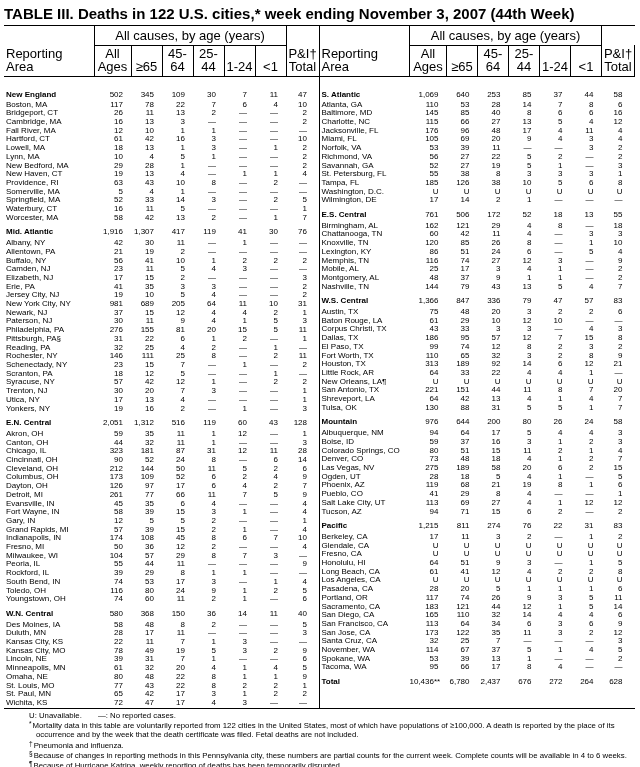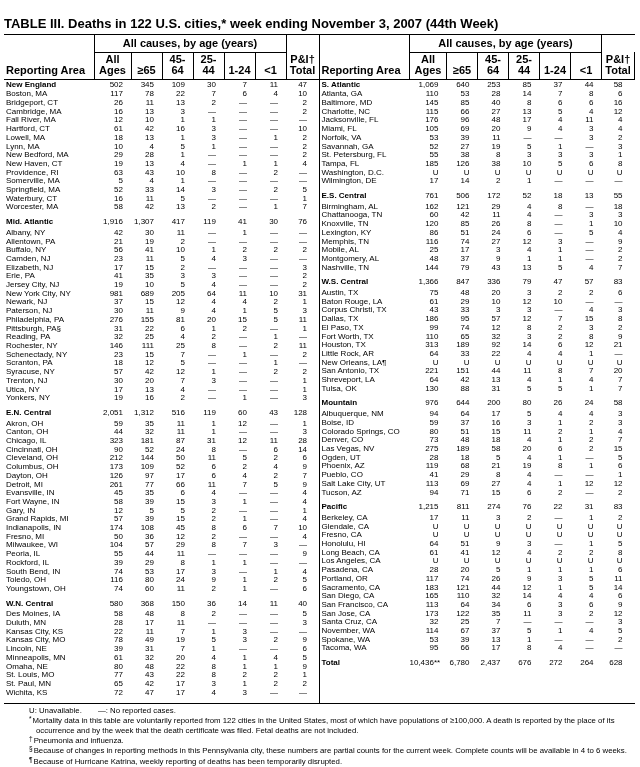--- a/index.html
+++ b/index.html
@@ -2,58 +2,58 @@
 <html><head>
 <meta charset="utf-8">
 <style>
   html,body { margin:0; padding:0; background:#ffffff; }
   body {
     width:640px; height:767px;
     font-family:"Liberation Sans", sans-serif;
     color:#000; overflow:hidden;
   }
   .page { padding:3px 5px 0 4px; box-sizing:border-box; }
-  .title { font-size:13px; font-weight:bold; letter-spacing:0; margin:13px 0 3px 0; }
+  .title { font-size:15px; font-weight:bold; letter-spacing:0; margin:2px 0 3px 0; }
 
   .tables {
     display:flex; align-items:stretch;
     border-top:1px solid #000;
     border-bottom:1px solid #000;
     min-height:668px;
   }
   .half { width:315.5px; box-sizing:border-box; }
   .half.left { border-right:1px solid #000; }
 
   table { border-collapse:collapse; width:100%; table-layout:fixed; }
   col.c-area { width:90px; }
   col.c-aa   { width:37px; }
   col.c-n    { width:31px; }
   col.c-pi   { width:33px; }
 
   thead th {
-    font-weight:bold; font-size:11px; line-height:1.05;
+    font-weight:normal; font-size:13px; line-height:1.05;
     padding:1px 1px; vertical-align:bottom; white-space:pre-line;
   }
   thead .band {
     border-left:1px solid #000; border-right:1px solid #000; border-bottom:1px solid #000;
     text-align:center; padding:3px 0 2px 0; vertical-align:middle;
   }
   thead tr.labels th { border-right:1px solid #000; border-bottom:1px solid #000; padding-bottom:2px; }
   thead tr.labels th.h-area { text-align:left; padding-left:2px; }
   thead tr.labels th.h-num { text-align:center; }
 
   tbody td {
     font-size:8px; height:8.7px; line-height:8.7px;
     padding:0; white-space:nowrap; overflow:hidden;
   }
   tbody td.area { text-align:left; padding-left:2px; }
   tbody td.num  { text-align:right; padding-right:8px; }
   tbody td.num.pi { padding-right:12px; }
   tbody tr.region td, tbody tr.total td { padding-top:4px; height:12.7px; }
-  tbody tr.region:first-child td { padding-top:1px; height:9.7px;margin-left:48px; }
+  tbody tr.region:first-child td { padding-top:14px; height:9.7px;margin-left:48px; }
   tbody tr.region td.area, tbody tr.total td.area { font-weight:bold; }
 
   .footnotes { font-size:7.8px; line-height:1.2; padding:2px 0 0 1px;margin-left:24px; }
   .fn { padding-left:7px; text-indent:-7px; }
   .fn .marker { font-size:6.5px; vertical-align:2px; margin-right:1px; }
   .legend-gap { margin-left:16px; }
 </style>
 </head>
 <body>
 
@@ -874,20 +874,30 @@
               <td class="area">Norfolk, VA</td>
               <td class="num">53</td>
               <td class="num">39</td>
               <td class="num">11</td>
               <td class="num">—</td>
               <td class="num">—</td>
               <td class="num">3</td>
               <td class="num pi">2</td>
             </tr>
             <tr class="city">
+              <td class="area">Richmond, VA</td>
+              <td class="num">56</td>
+              <td class="num">27</td>
+              <td class="num">22</td>
+              <td class="num">5</td>
+              <td class="num">2</td>
+              <td class="num">—</td>
+              <td class="num pi">2</td>
+            </tr>
+            <tr class="city">
               <td class="area">Savannah, GA</td>
               <td class="num">52</td>
               <td class="num">27</td>
               <td class="num">19</td>
               <td class="num">5</td>
               <td class="num">1</td>
               <td class="num">—</td>
               <td class="num pi">3</td>
             </tr>
             <tr class="city">

